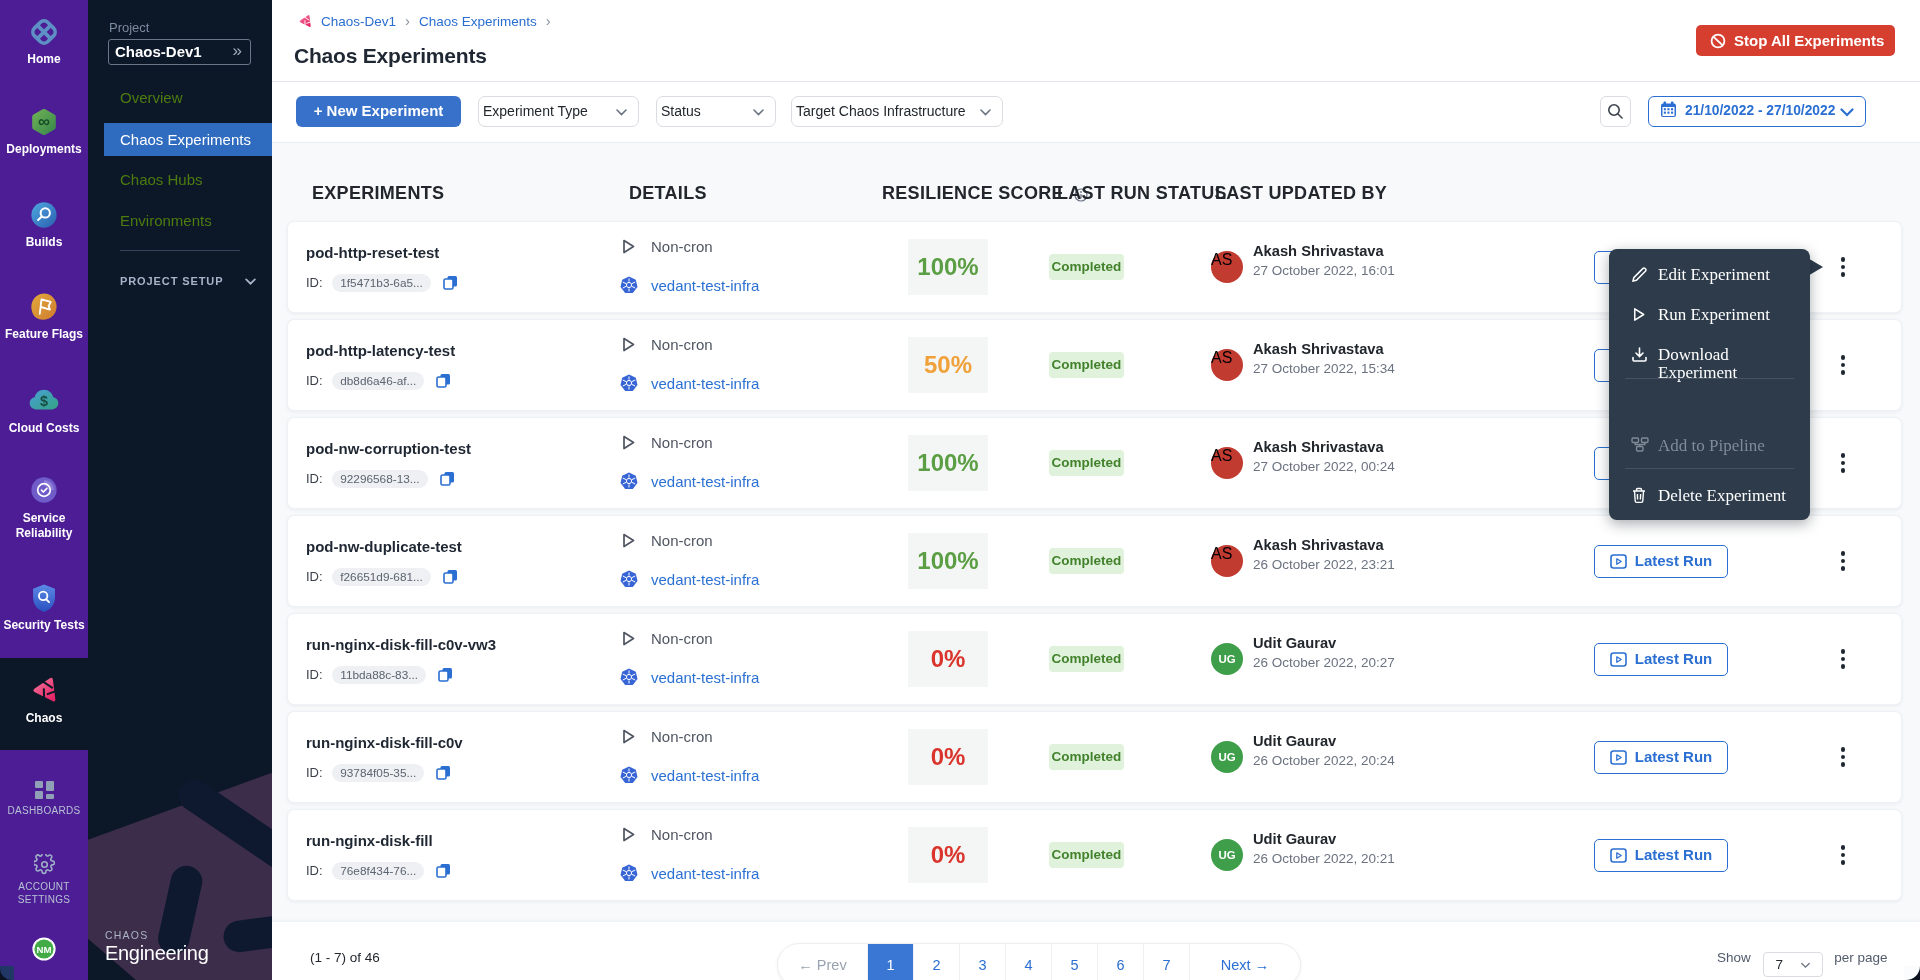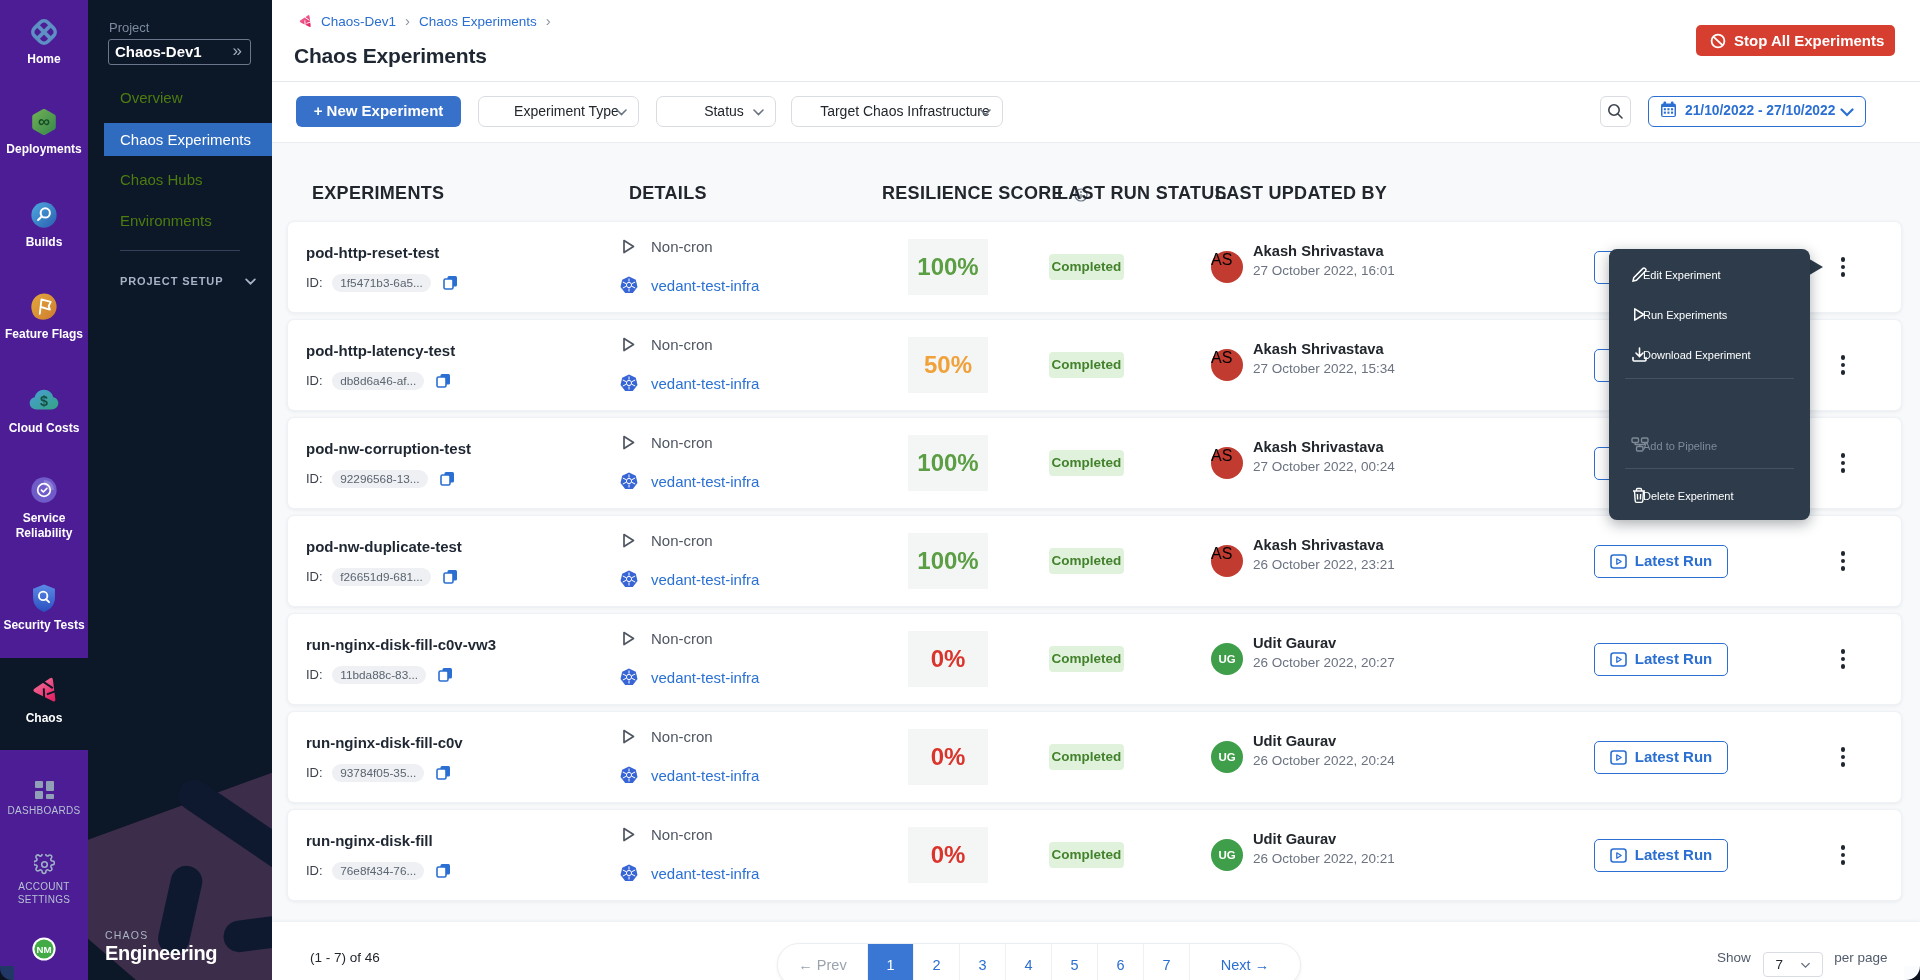--- a/index.html
+++ b/index.html
@@ -16,31 +16,31 @@
 #projnav .plabel { position:absolute; left:21px; top:20px; font-size:13px; color:#7c8ba1; }
 #projsel { position:absolute; left:20px; top:39px; width:143px; height:26px; border:1px solid #6a7689; border-radius:3px; color:#fff; font-size:15px; font-weight:bold; line-height:24px; padding-left:6px; }
 #projsel .chev2 { position:absolute; right:8px; top:-1px; color:#a3aebf; font-size:17px; font-weight:normal; }
 .pnav { position:absolute; left:32px; color:#4d7c0f; font-size:15px; }
 #pnavsel { position:absolute; left:16px; top:123px; width:168px; height:33px; background:#2f6bbf; color:#fff; font-size:15px; line-height:33px; padding-left:16px; }
 #pdivider { position:absolute; left:32px; top:250px; width:120px; height:1px; background:#33415a; }
 #psetup { position:absolute; left:32px; top:275px; font-size:11px; font-weight:bold; letter-spacing:0.9px; color:#a7b4c7; }
 #watermark { position:absolute; left:88px; top:640px; width:184px; height:340px; overflow:hidden; z-index:21; pointer-events:none; }
 #chaosengtxt { position:absolute; left:105px; top:929px; z-index:22; }
 #chaosengtxt .t1 { font-size:10.5px; color:#aab4c4; letter-spacing:1.2px; }
-#chaosengtxt .t2 { font-size:20px; color:#fff; font-weight:bold; margin-top:1px; letter-spacing:-0.3px; }
+#chaosengtxt .t2 { font-size:20px; color:#fff; font-weight:normal; margin-top:1px; letter-spacing:-0.3px; }
 
 #main { position:absolute; left:272px; top:0; width:1648px; height:980px; background:#fff; }
 #crumbs { position:absolute; left:25px; top:12px; font-size:13.5px; color:#2a6ed0; }
 #crumbs a { color:#2a6ed0; text-decoration:none; }
 #crumbs .sep { color:#8a94a2; margin:0 9px; font-size:15px; }
 #title { position:absolute; left:22px; top:44px; font-size:21px; font-weight:bold; color:#1f2733; letter-spacing:-0.2px; }
 #stopbtn { position:absolute; left:1424px; top:25px; width:199px; height:31px; background:#d63f30; border-radius:5px; color:#fff; font-size:15px; font-weight:bold; text-align:left; padding-left:14px; line-height:31px; }
 #hdrline { position:absolute; left:0; top:81px; width:1648px; height:1px; background:#e4e7eb; }
 #newbtn { position:absolute; left:24px; top:96px; width:165px; height:31px; background:#3871c9; border-radius:6px; color:#fff; font-size:15px; font-weight:bold; text-align:center; line-height:30px; }
-.sel { position:absolute; top:96px; height:31px; border:1px solid #d9dce1; border-radius:7px; background:#fff; font-size:14px; color:#22272d; line-height:29px; padding-left:16px;text-align:center; }
+.sel { position:absolute; top:96px; height:31px; border:1px solid #d9dce1; border-radius:7px; background:#fff; font-size:14px; color:#22272d; line-height:29px; padding-left:4px; }
 .sel .chevsvg { position:absolute; right:11px; top:12px; }
 #showsel .chevsvg { position:absolute; right:12px; top:9px; width:9px; }
 #searchbtn { position:absolute; left:1328px; top:96px; width:31px; height:31px; border:1px solid #d9dce1; border-radius:6px; background:#fff; }
 #datebtn { position:absolute; left:1376px; top:96px; width:218px; height:31px; border:1.5px solid #2b6fd2; border-radius:6px; background:#fff; color:#2b6fd2; font-size:13.8px; font-weight:bold; line-height:28px; padding-left:11px; }
 #tablearea { position:absolute; left:0; top:142px; width:1648px; height:780px; background:#f7f9fb; border-top:1px solid #e9ecf0; }
 .colhdr { position:absolute; top:40px; font-size:18px; font-weight:bold; color:#22272d; letter-spacing:.3px; }
 .card { position:absolute; left:16px; width:1613px; height:90px; background:#fff; border-radius:6px; box-shadow:0 0 0 1px #eef1f5, 0 1px 4px rgba(40,50,70,.10); }
 .xname { position:absolute; left:18px; top:22px; font-size:15px; font-weight:bold; color:#1f2733; }
 .idrow { position:absolute; left:18px; top:52px; font-size:13px; color:#3c424c; }
 .idpill { display:inline-block; background:#eef0f3; border-radius:9px; color:#5b6470; padding:2px 8px; margin-left:6px; font-size:11.8px; }
@@ -66,21 +66,21 @@
 .pbtn:last-child { border-right:none; }
 .pbtn.grey { color:#9aa3af; }
 .pbtn.cur { background:#3a77d4; color:#fff; }
 #showwrap { position:absolute; left:1445px; top:28px; font-size:13.5px; color:#515b6b; }
 #showsel { display:inline-block; width:60px; height:25px; border:1px solid #d9dce1; border-radius:4px; margin:0 8px; vertical-align:-7px; line-height:23px; padding-left:12px; color:#22272d; position:relative; }
 
 #menu { position:absolute; left:1609px; top:249px; width:201px; height:271px; background:#2d3b4a; border-radius:8px; z-index:40; box-shadow:0 4px 14px rgba(10,20,30,.35); }
 #menuarrow { position:absolute; left:1806px; top:257px; width:0; height:0; border-top:10px solid transparent; border-bottom:10px solid transparent; border-left:17px solid #2d3b4a; z-index:40; }
 .mi { position:absolute; left:0; width:201px; height:40px; color:#fff; font-size:15px; }
 .mi svg { position:absolute; left:22px; top:50%; margin-top:-9px; }
-.mi span { position:absolute; left:34px; font-size:11px; top:50%; margin-top:-9px; line-height:18px; }
+.mi span { position:absolute; left:49px; font-size:17px; top:50%; margin-top:-9px; line-height:18px;font-family:Liberation Serif, serif; }
 .mi.dis { color:#7f8b98; }
 .mdiv { position:absolute; left:16px; width:169px; height:1px; background:#46525f; }
 </style>
 </head>
 <body>
 <div id="modbar">
   <div class="mitem" style="top:16px">
     <svg width="32" height="32" viewBox="0 0 32 32">
         <g transform="rotate(45 16 16)" stroke="#5e90c5" stroke-width="3.6" fill="none">
           <rect x="6.5" y="6.5" width="19" height="19" rx="5.5"></rect>
@@ -576,21 +576,21 @@
   <div class="mi" style="top:6px">
       <svg width="17" height="17" viewBox="0 0 17 17" fill="none" stroke="#fff" stroke-width="1.5">
         <path d="M2 15 L2.8 11.6 L12 2.4 A1.4 1.4 0 0 1 14 2.4 L14.6 3 A1.4 1.4 0 0 1 14.6 5 L5.4 14.2 Z"></path>
       </svg>
       <span>Edit Experiment</span>
     </div>
   <div class="mi" style="top:46px">
       <svg width="16" height="17" viewBox="0 0 17 17" fill="none" stroke="#fff" stroke-width="1.6">
         <path d="M4 2.5 L13.5 8.5 L4 14.5 Z" stroke-linejoin="round"></path>
       </svg>
-      <span>Run Experiments</span>
+      <span>Run Experiment</span>
     </div>
   <div class="mi" style="top:86px">
       <svg width="17" height="17" viewBox="0 0 17 17" fill="none" stroke="#fff" stroke-width="1.6">
         <path d="M8.5 2 L8.5 10 M5 7 L8.5 10.5 L12 7" stroke-linecap="round"></path>
         <path d="M2 11.5 L2 14 A1 1 0 0 0 3 15 L14 15 A1 1 0 0 0 15 14 L15 11.5" stroke-linecap="round"></path>
       </svg>
       <span>Download Experiment</span>
     </div>
   <div class="mdiv" style="top:129px"></div>
   <div class="mi dis" style="top:177px">

